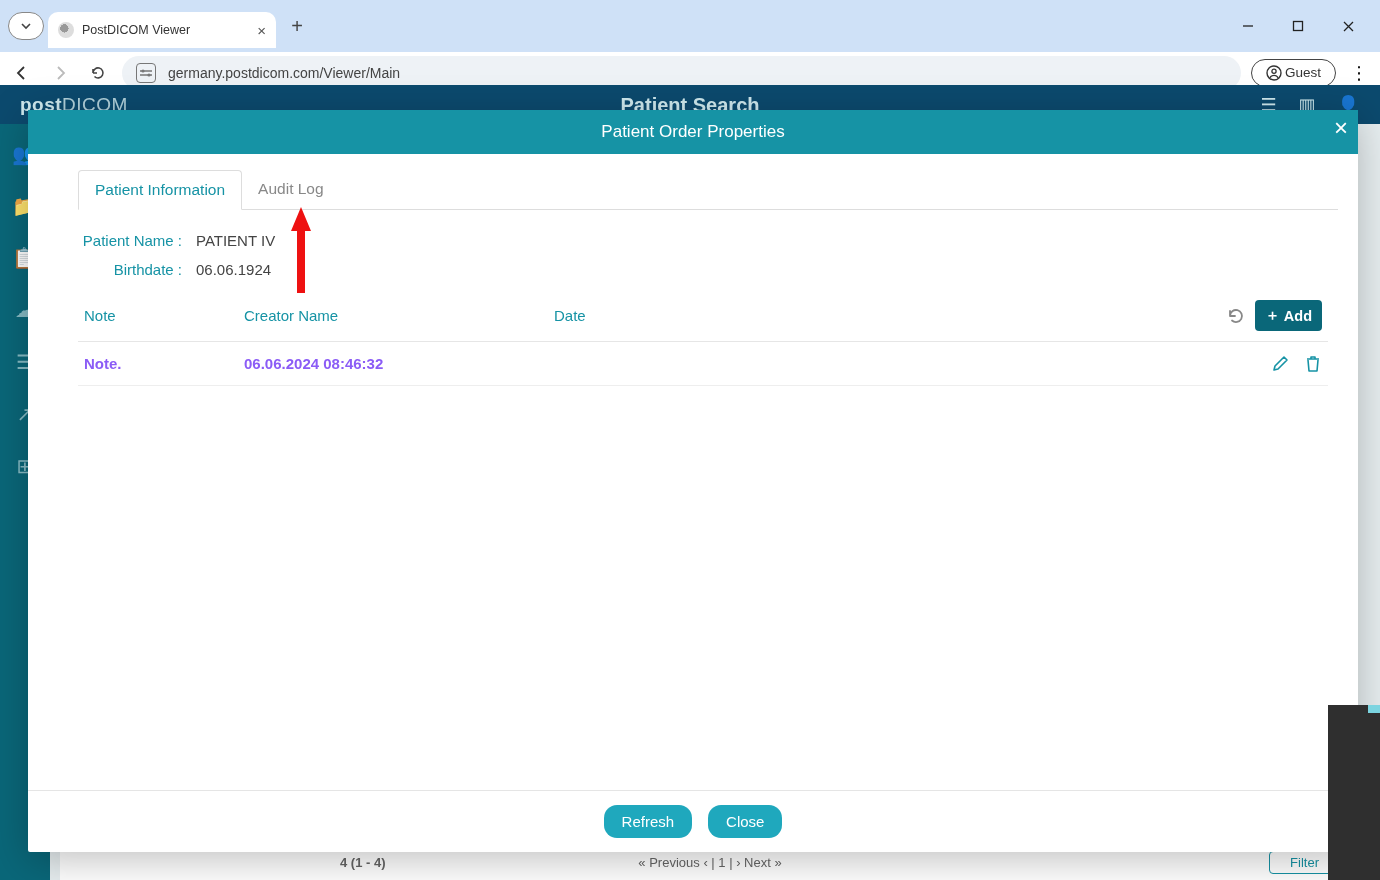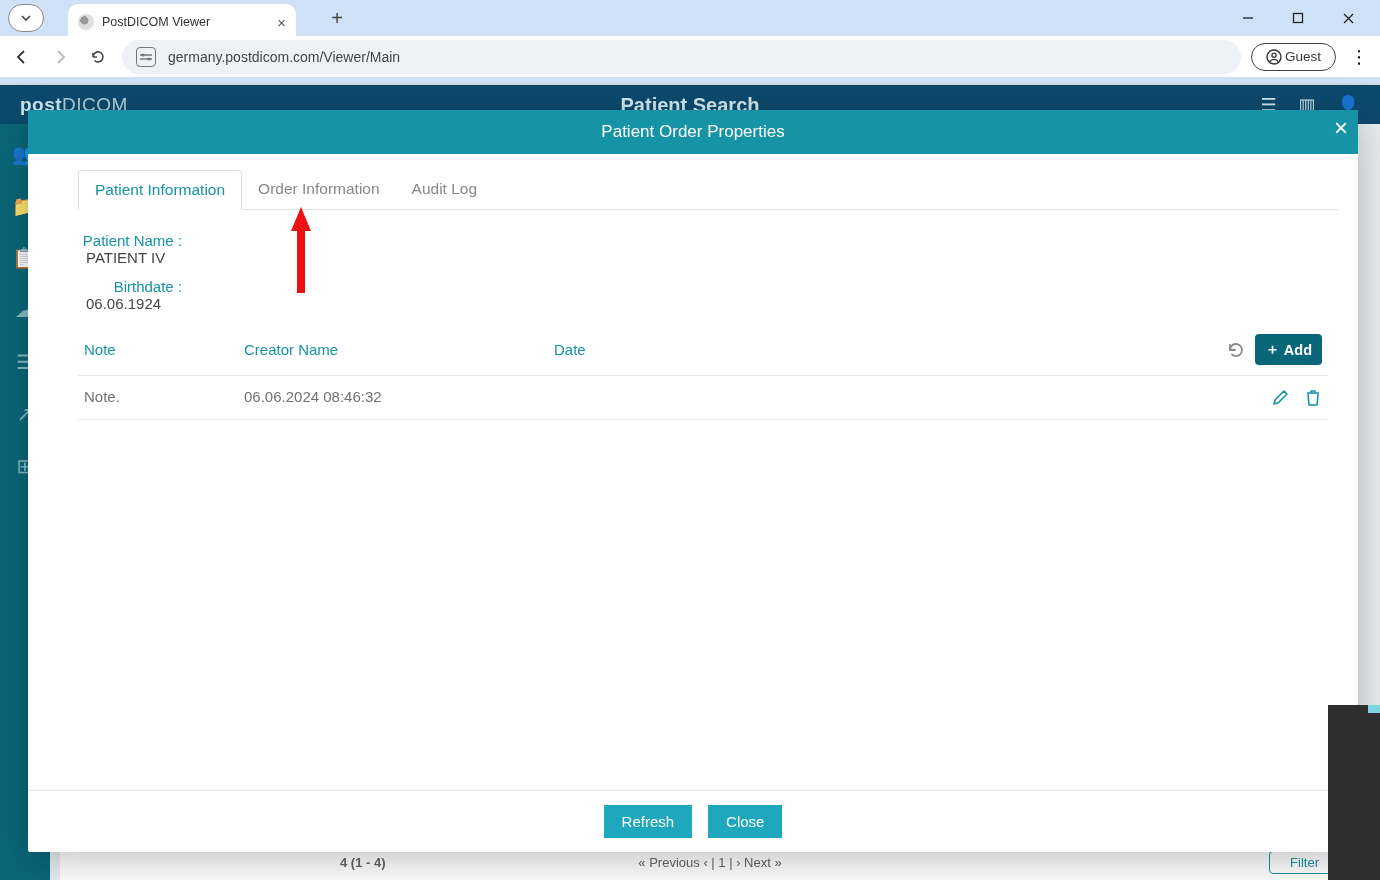--- a/index.html
+++ b/index.html
@@ -1,20 +1,20 @@
 <!DOCTYPE html>
 <html><head>
 <meta charset="utf-8">
 <style>
 * { margin: 0; padding: 0; box-sizing: border-box; font-family: "Segoe UI", Arial, sans-serif; }
 body { width: 1380px; height: 880px; overflow: hidden; background: #fff; position: relative; }
 
 
 .chrome { background: #cfe1f7; height: 85px; border-bottom: 1px solid #d0d0d0; }
-.chrome-top { height: 36px; display: flex; align-items: center; gap: 20px; }
+.chrome-top { height: 52px; display: flex; align-items: center; }
 .tabdrop { width: 36px; height: 28px; margin-left: 8px; border: 1px solid #888; border-radius: 14px; display: flex; align-items: center; justify-content: center; background: #fff; }
 .tab { background: #fff; border-radius: 10px 10px 0 0; height: 36px; margin-left: 4px; margin-top: 8px; width: 228px; display: flex; align-items: center; padding: 0 10px; gap: 8px; font-size: 12.5px; color: #333; }
 .tab .fav { width: 16px; height: 16px; border-radius: 50%; background: radial-gradient(circle at 40% 40%, #999 30%, #ddd 31%); }
 .tab .close { margin-left: auto; font-size: 15px; color: #555; }
 .newtab { width: 30px; height: 30px; display: flex; align-items: center; justify-content: center; font-size: 20px; color: #444; margin-left: 6px; }
 .win-ctrls { margin-left: auto; display: flex; gap: 22px; padding-right: 18px; color: #222; }
 .win-ctrls span { width: 28px; height: 28px; display: inline-flex; align-items: center; justify-content: center; font-size: 14px; }
 
 .chrome-nav { height: 41px; background: #fff; display: flex; align-items: center; padding: 0 8px; gap: 10px; }
 .navbtn { width: 28px; height: 28px; display: flex; align-items: center; justify-content: center; color: #555; font-size: 18px; }
@@ -40,43 +40,43 @@
 .modal-close { position: absolute; right: 10px; top: 4px; font-size: 24px; color: #fff; }
 .modal-body { flex: 1; padding: 16px 20px 8px 20px; overflow: hidden; position: relative; }
 
 
 .tabs { display: flex; border-bottom: 1px solid #ddd; margin-left: 30px; }
 .tabitem { padding: 10px 16px 10px 16px; font-size: 15.5px; color: #888; cursor: pointer; }
 .tabitem.active { color: #1693a5; border: 1px solid #ddd; border-bottom: 1px solid #fff; margin-bottom: -1px; border-radius: 4px 4px 0 0; background: #fff; }
 
 
 .form { margin-left: 30px; margin-top: 22px; font-size: 15px; }
-.frow { display: flex; margin-bottom: 12px; flex-direction: column; }
+.frow { display: flex; margin-bottom: 12px; }
 .flabel { width: 110px; text-align: right; color: #1693a5; padding-right: 6px; }
 .fval { color: #444; padding-left: 8px; }
 .fnotes { color: #1693a5; margin-top: 2px; }
 
 
 .ntable { margin: 12px 10px 0 30px; }
 .nhead { display: flex; align-items: center; padding: 10px 6px; border-bottom: 1px solid #e6e6e6; color: #1693a5; font-size: 15px; }
 .nhead .c-note { width: 160px; }
 .nhead .c-creator { width: 310px; }
 .nhead .c-date { flex: 1; }
 .nhead .c-actions { display: flex; align-items: center; gap: 8px; }
 .refresh-icon { width: 22px; height: 22px; color: #777; display: inline-flex; align-items: center; justify-content: center; font-size: 19px; }
 .addbtn { background: #0a6779; color: #fff; border-radius: 4px; padding: 6px 10px; font-size: 14.5px; font-weight: 600; display: flex; align-items: center; gap: 4px; }
-.nrow { display: flex; align-items: flex-start; padding: 12px 6px; border-bottom: 1px solid #eee; color: #737373; font-size: 15px; }
+.nrow { display: flex; align-items: center; padding: 12px 6px; border-bottom: 1px solid #eee; color: #8b5cf6; font-size: 15px; font-weight: bold; }
 .nrow .c-note { width: 160px; }
 .nrow .c-creator { width: 310px; }
 .nrow .c-date { flex: 1; }
 .nrow .c-actions { display: flex; gap: 14px; color: #1693a5; font-size: 17px; }
 
 
 .modal-footer { border-top: 1px solid #e5e5e5; padding: 14px; display: flex; justify-content: center; gap: 16px; }
-.btn { border-radius: 0; padding: 8px 18px; font-size: 15px; color: #fff; font-weight: 500; }
+.btn { border-radius: 13px; padding: 8px 18px; font-size: 15px; color: #fff; font-weight: 500; }
 .btn-refresh { background: #1fa8bd; }
 .btn-close { background: #1fa8bd; }
 
 
 .red-arrow { position: absolute; left: 289px; top: 205px; width: 24px; height: 90px; pointer-events: none; }
 
 
 .behind-footer { position: absolute; left: 60px; right: 20px; bottom: 0; height: 36px; background: #fff; border-radius: 6px 6px 0 0; display: flex; align-items: center; font-size: 13px; color: #666; padding: 0 20px; }
 .behind-footer .count { margin-left: 260px; font-weight:600; }
 .behind-footer .pag { position: absolute; left: 50%; transform: translateX(-50%); }
@@ -191,21 +191,20 @@
 </div>
 
 <div class="modal">
   <div class="modal-header">
     <span>Patient Order Properties</span>
     <span class="modal-close">×</span>
   </div>
   <div class="modal-body">
     <div class="tabs">
       <div class="tabitem active">Patient Information</div>
-      <div class="tabitem">Order Information</div>
       <div class="tabitem">Audit Log</div>
     </div>
 
     <div class="form">
       <div class="frow">
         <div class="flabel">Patient Name :</div>
         <div class="fval">PATIENT IV</div>
       </div>
       <div class="frow">
         <div class="flabel">Birthdate :</div>

